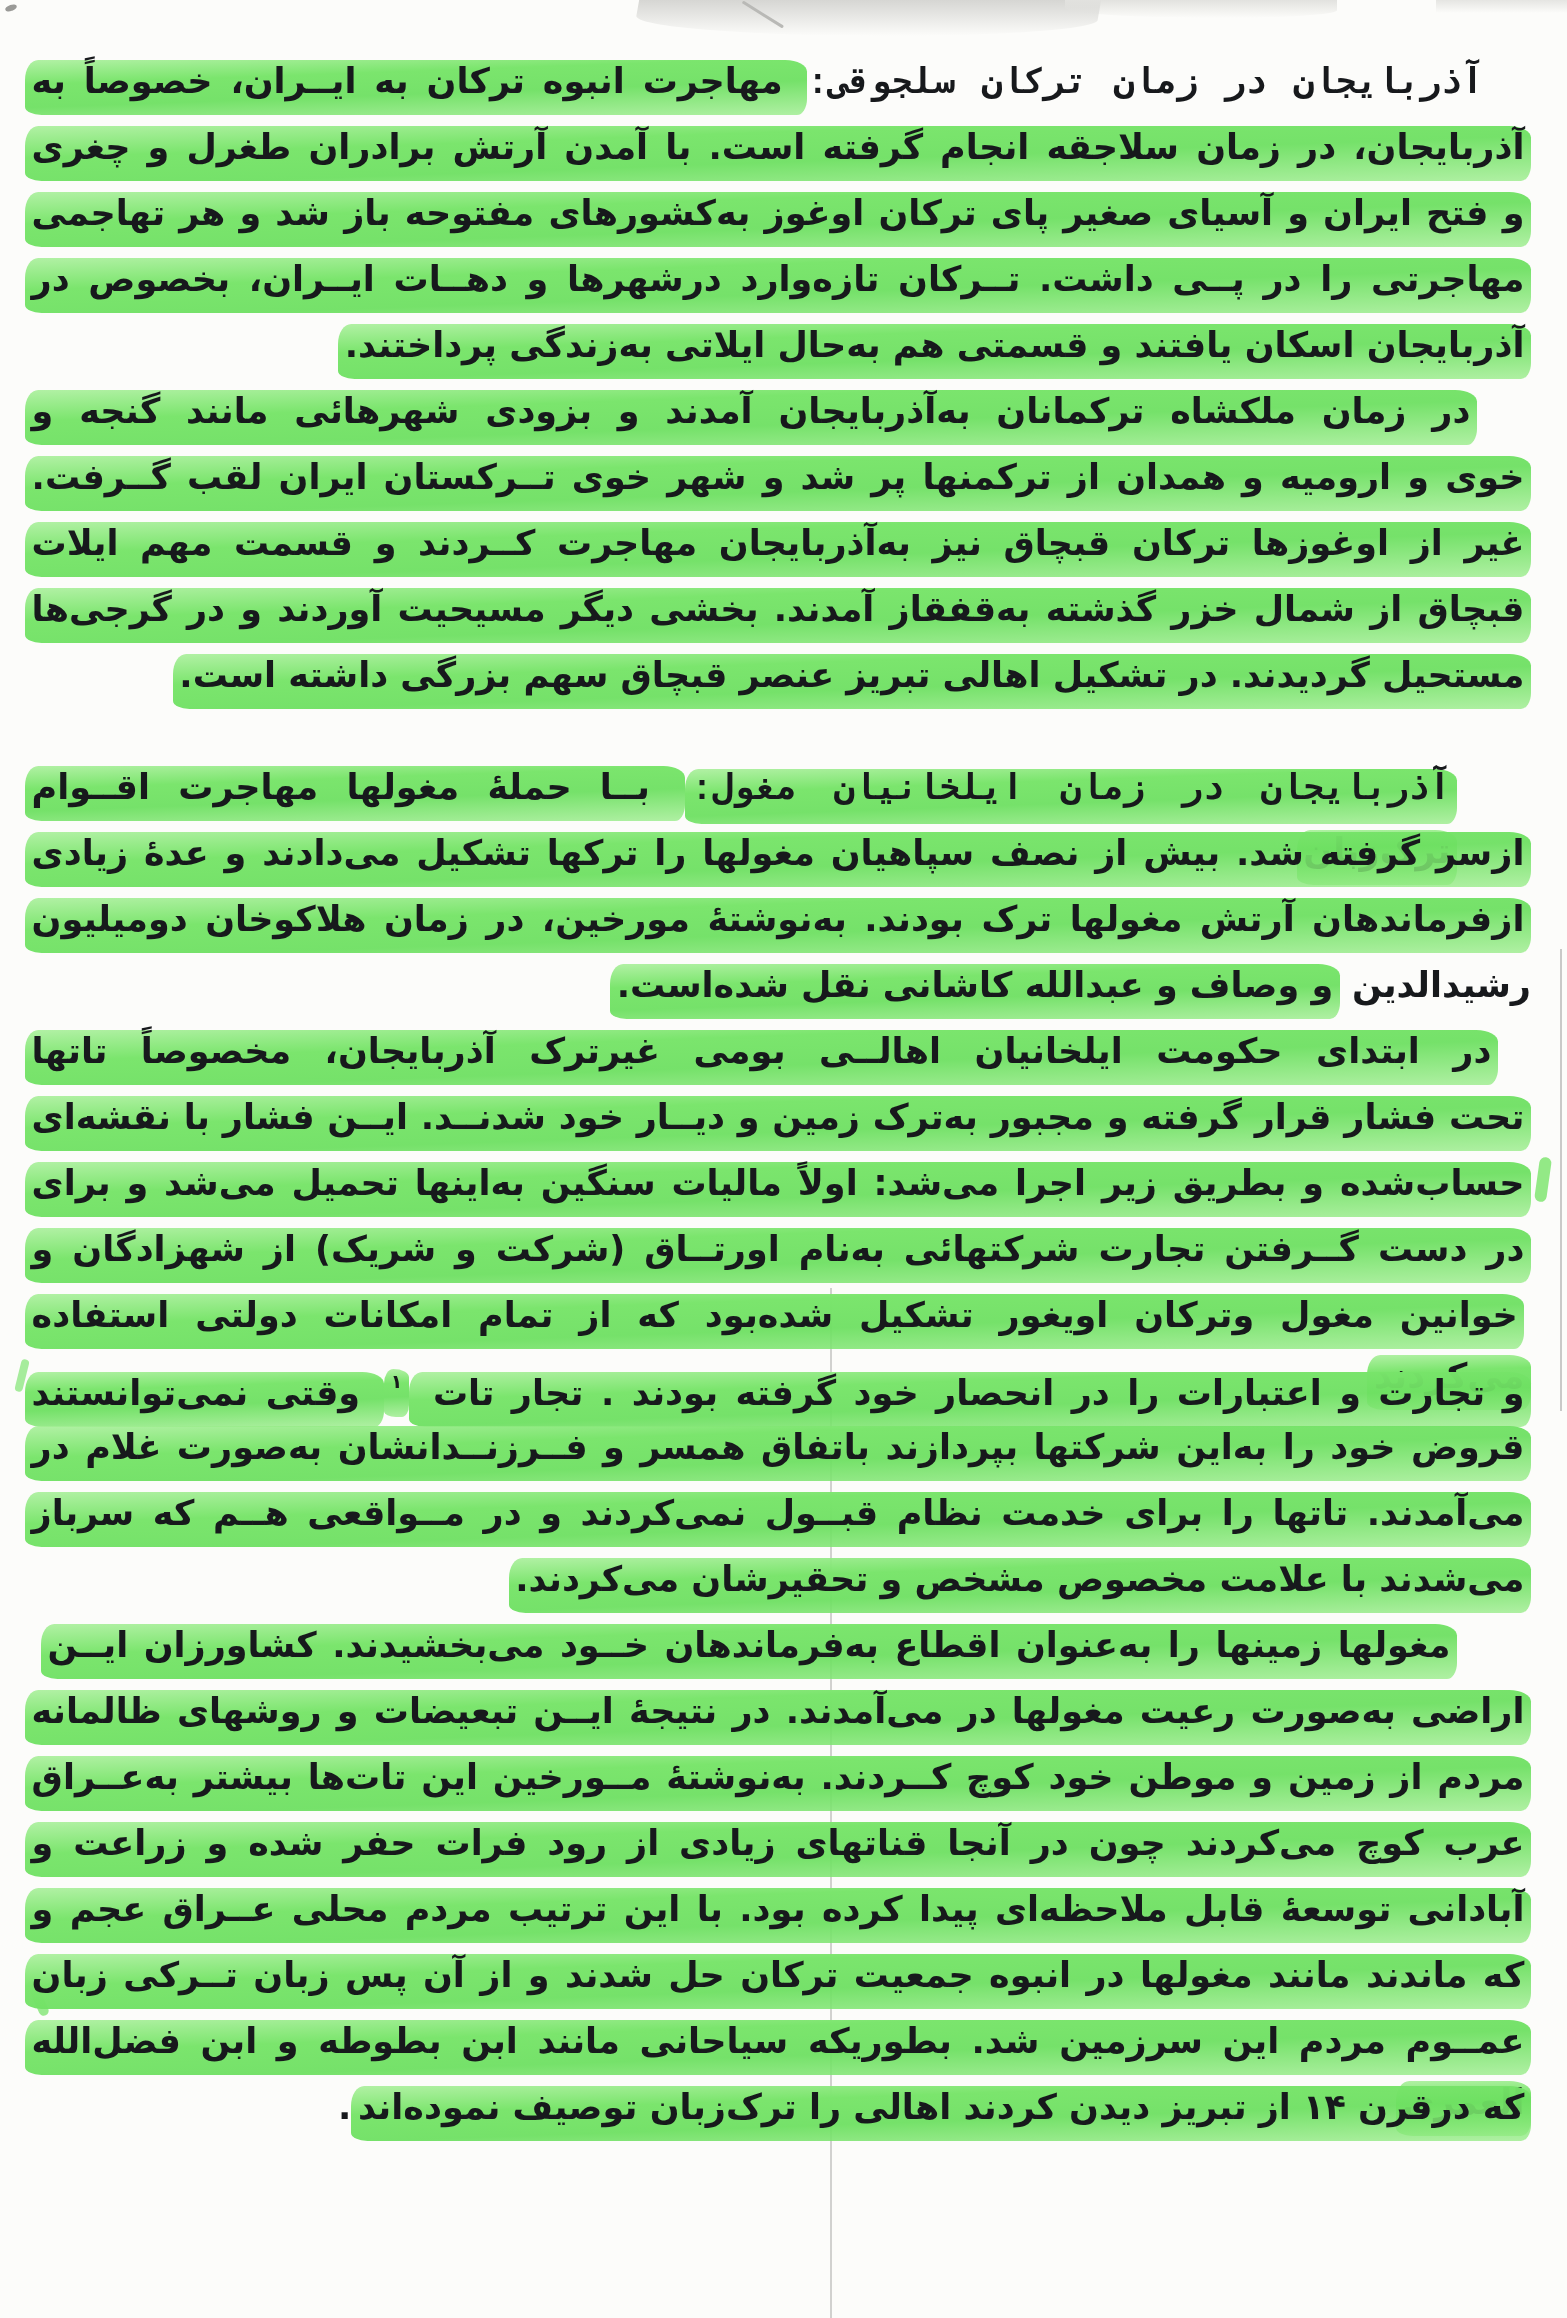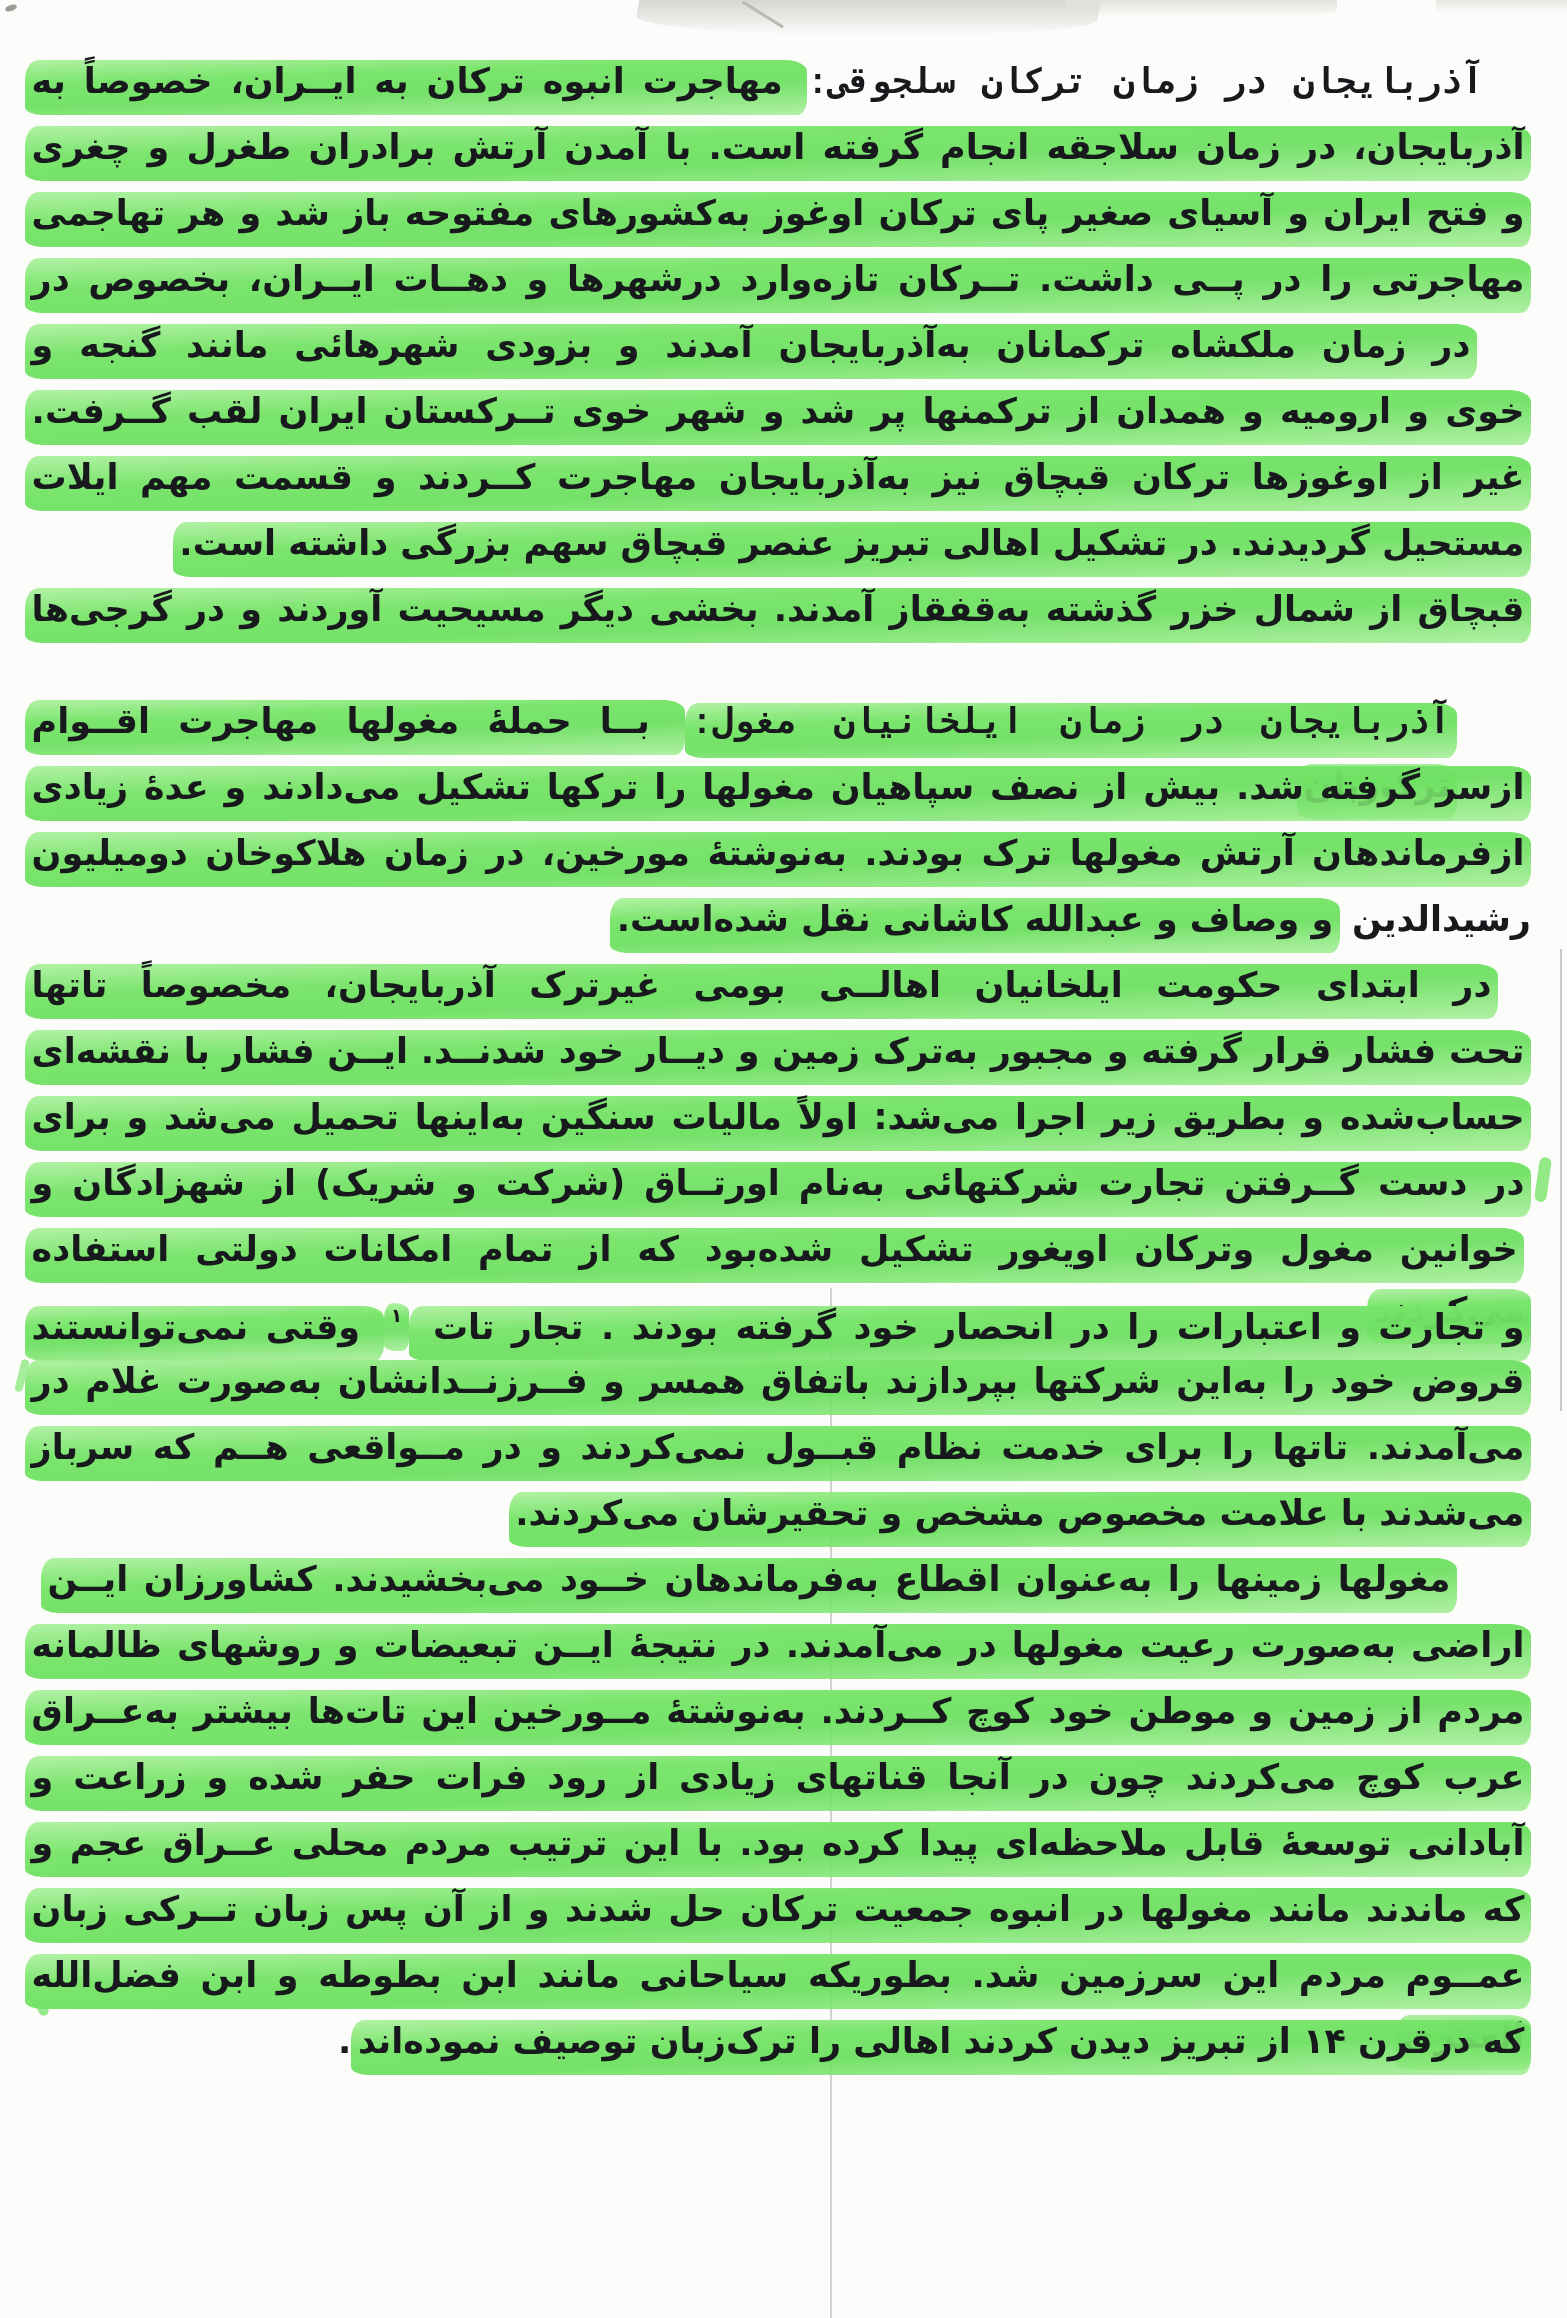--- a/index.html
+++ b/index.html
@@ -108,25 +108,26 @@
 <div class="artifact edge-line-right"></div>
 <div class="artifact hl-tick-1"></div>
 <div class="artifact hl-tick-2"></div>
 <div class="artifact hl-tick-3"></div>
 
 <div class="page">
     <div class="line" style="padding-right: 48px;"><span class="seg-b">آذربایجان در زمان ترکان سلجوقی:</span><span class="seg-h"> مهاجرت انبوه ترکان به ایــران، خصوصاً به</span></div>
     <div class="line"><span class="seg-h">آذربایجان، در زمان سلاجقه انجام گرفته است. با آمدن آرتش برادران طغرل و چغری</span></div>
     <div class="line"><span class="seg-h">و فتح ایران و آسیای صغیر پای ترکان اوغوز به‌کشورهای مفتوحه باز شد و هر تهاجمی</span></div>
     <div class="line"><span class="seg-h">مهاجرتی را در پــی داشت. تــرکان تازه‌وارد درشهرها و دهــات ایــران، بخصوص در</span></div>
+    <div class="line line-end"><span class="seg-h">آذربایجان اسکان یافتند و قسمتی هم به‌حال ایلاتی به‌زندگی پرداختند.</span></div>
     <div class="line" style="padding-right: 54px;"><span class="seg-h">در زمان ملکشاه ترکمانان به‌آذربایجان آمدند و بزودی شهرهائی مانند گنجه و</span></div>
     <div class="line"><span class="seg-h">خوی و ارومیه و همدان از ترکمنها پر شد و شهر خوی تــرکستان ایران لقب گــرفت.</span></div>
     <div class="line"><span class="seg-h">غیر از اوغوزها ترکان قبچاق نیز به‌آذربایجان مهاجرت کــردند و قسمت مهم ایلات</span></div>
+    <div class="line"><span class="seg-h">قبچاق از شمال خزر گذشته به‌قفقاز آمدند. بخشی دیگر مسیحیت آوردند و در گرجی‌ها</span></div>
     <div class="line line-end"><span class="seg-h">مستحیل گردیدند. در تشکیل اهالی تبریز عنصر قبچاق سهم بزرگی داشته است.</span></div>
-    <div class="line"><span class="seg-h">قبچاق از شمال خزر گذشته به‌قفقاز آمدند. بخشی دیگر مسیحیت آوردند و در گرجی‌ها</span></div>
     <div class="line gap-before" style="padding-right: 74px;"><span class="seg-bh">آذربایجان در زمان ایلخانیان مغول:</span><span class="seg-h"> بــا حملهٔ مغولها مهاجرت اقــوام ترک‌زبان</span></div>
     <div class="line"><span class="seg-h">ازسر گرفته شد. بیش از نصف سپاهیان مغولها را ترکها تشکیل می‌دادند و عدهٔ زیادی</span></div>
     <div class="line"><span class="seg-h">ازفرماندهان آرتش مغولها ترک بودند. به‌نوشتهٔ مورخین، در زمان هلاکوخان دومیلیون</span></div>
     <div class="line line-end"><span class="seg-p">رشیدالدین </span><span class="seg-h">و وصاف و عبدالله کاشانی نقل شده‌است.</span></div>
     <div class="line" style="padding-right: 33px;"><span class="seg-h">در ابتدای حکومت ایلخانیان اهالــی بومی غیرترک آذربایجان، مخصوصاً تاتها</span></div>
     <div class="line"><span class="seg-h">تحت فشار قرار گرفته و مجبور به‌ترک زمین و دیــار خود شدنــد. ایــن فشار با نقشه‌ای</span></div>
     <div class="line"><span class="seg-h">حساب‌شده و بطریق زیر اجرا می‌شد: اولاً مالیات سنگین به‌اینها تحمیل می‌شد و برای</span></div>
     <div class="line"><span class="seg-h">در دست گــرفتن تجارت شرکتهائی به‌نام اورتــاق (شرکت و شریک) از شهزادگان و</span></div>
     <div class="line"><span class="seg-h">خوانین مغول وترکان اویغور تشکیل شده‌بود که از تمام امکانات دولتی استفاده می‌کردند</span></div>
     <div class="line"><span class="seg-h">و تجارت و اعتبارات را در انحصار خود گرفته بودند . تجار تات </span><span class="seg-sh">۱</span><span class="seg-h"> وقتی نمی‌توانستند</span></div>

